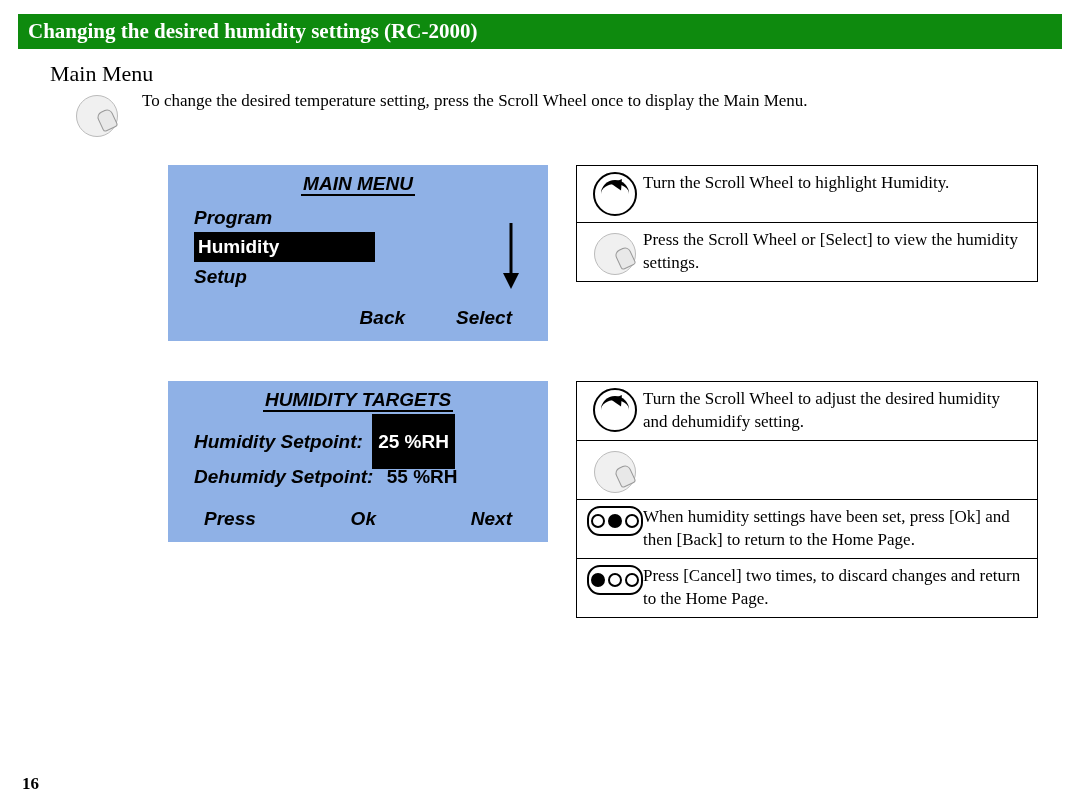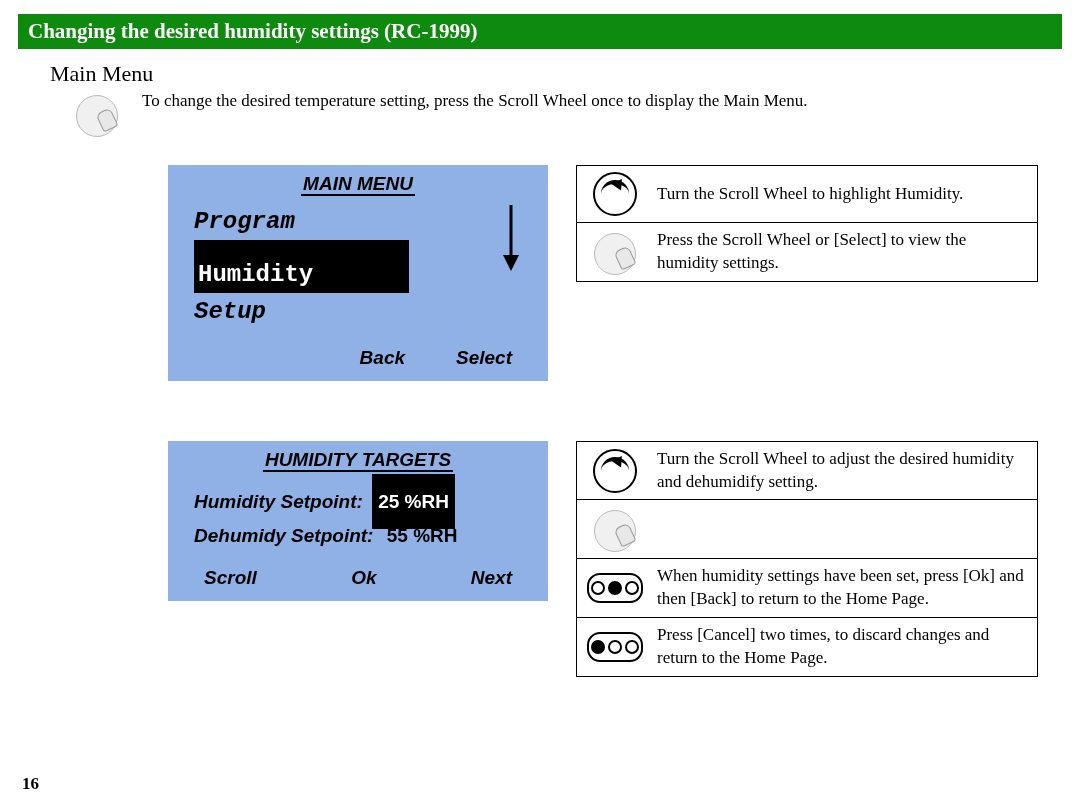--- a/index.html
+++ b/index.html
@@ -112,31 +112,30 @@
   .screen .header {
     text-align: center;
     padding: 8px 0 2px 0;
     font-style: italic;
     font-size: 19px;
   }
   .screen .header span { border-bottom: 2px solid #000; padding: 0 2px; }
   .screen .menuitems {
     padding: 6px 26px 2px 26px;
     font-style: italic;
-    font-size: 24px;
+    font-size: 19px;
     line-height: 1.55;
     display: flex;
-    align-items: flex-start;
-    font-family: Liberation Mono, monospace;
+    align-items: flex-end;
   }
   .screen .menulist { flex: 1; }
   .screen .hlrow {
     background: #000; color: #fff;
     display: inline-block;
-    padding: 16px 96px 0 4px;
+    padding: 0 96px 0 4px;
     font-style: normal;
   }
   .screen .arrowdown {
     width: 22px;
     text-align: center;
   }
   .screen .arrowdown svg { display: block; }
   .screen .softkeys {
     display: flex;
     justify-content: flex-end;
@@ -161,43 +160,42 @@
   }
   .instr {
     width: 460px;
     border: 1.5px solid #000;
     font-size: 17px;
     border-collapse: collapse;
   }
   .instr .irow {
     display: flex;
     border-top: 1.5px solid #000;
-    align-items: center;
+    align-items: flex-start;
     padding: 6px 10px;
-    gap: 14px;
   }
   .instr .irow:first-child { border-top: none; }
   .instr .irow .icell {
     flex: 0 0 56px;
     display: flex;
     justify-content: center;
   }
   .instr .irow .txt { flex: 1; line-height: 1.35; }
   .pagenum {
     position: absolute;
     bottom: 6px;
     left: 22px;
     font-weight: bold;
   }
 </style>
 </head>
 <body>
 
 <div class="page">
-  <div class="titlebar">Changing the desired humidity settings (RC-1999)</div>
+  <div class="titlebar">Changing the desired humidity settings (RC-2000)</div>
   <div class="subhead">Main Menu</div>
 
   <div class="introrow">
     <div class="pressicon"></div>
     <div>To change the desired temperature setting, press the Scroll Wheel once to display the Main Menu.</div>
   </div>
 
   <div class="section">
     <div class="screen">
       <div class="header"><span>MAIN MENU</span></div>
@@ -229,35 +227,35 @@
       </div>
       <div class="irow">
         <div class="icell">
             <div class="pressicon"></div>
           </div>
         <div class="txt">Press the Scroll Wheel or [Select] to view the humidity settings.</div>
       </div>
     </div>
   </div>
 
-  <div class="section" style="margin-top:60px">
+  <div class="section" style="margin-top:40px">
     <div class="screen screen2">
       <div class="header"><span>HUMIDITY TARGETS</span></div>
       <div class="body">
         <div class="row">
           <span>Humidity Setpoint:</span>
           <span class="hlval">25 %RH</span>
         </div>
         <div class="row">
           <span>Dehumidy Setpoint:</span>
           <span style="font-style:normal;font-weight:bold;margin-left:8px">55 %RH</span>
         </div>
       </div>
       <div class="softkeys">
-        <span>Scroll</span>
+        <span>Press</span>
         <span>Ok</span>
         <span>Next</span>
       </div>
     </div>
 
     <div class="instr">
       <div class="irow">
         <div class="icell">
             <div class="rotateicon"></div>
           </div>

